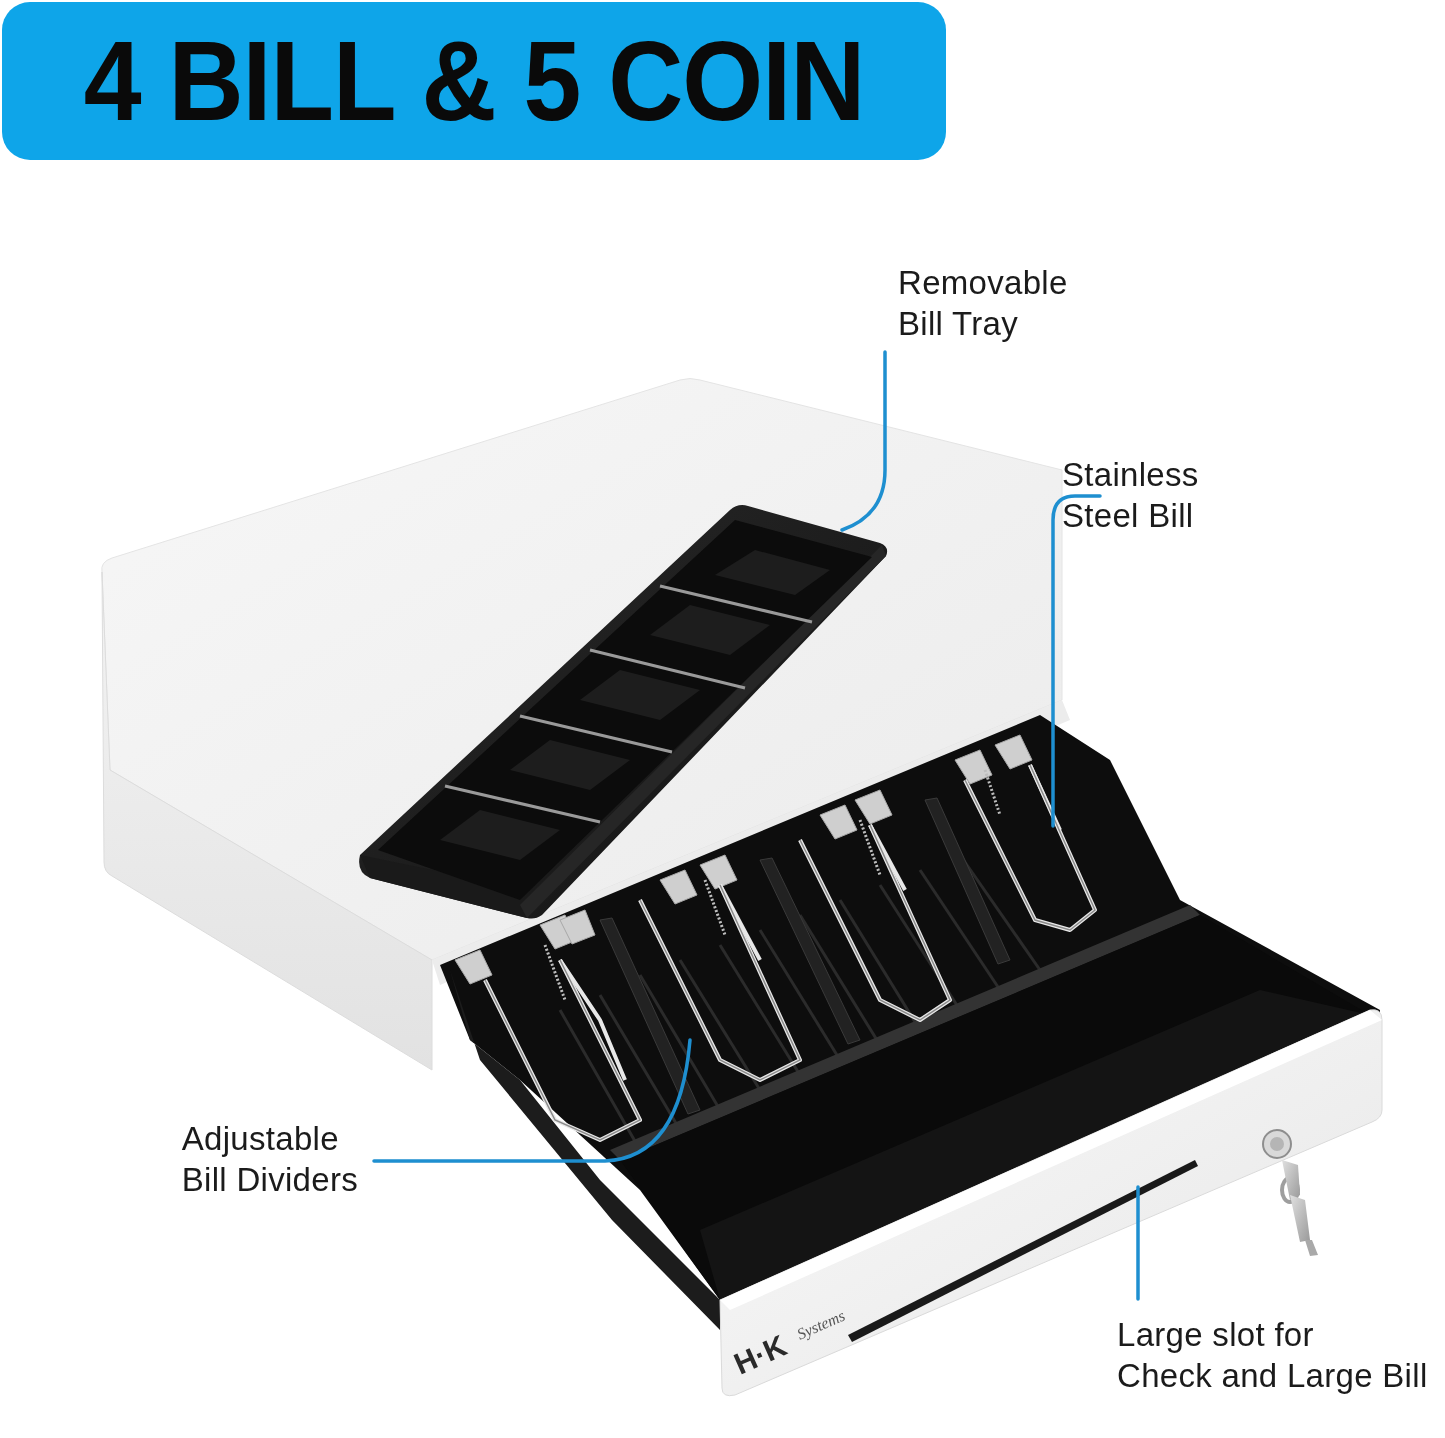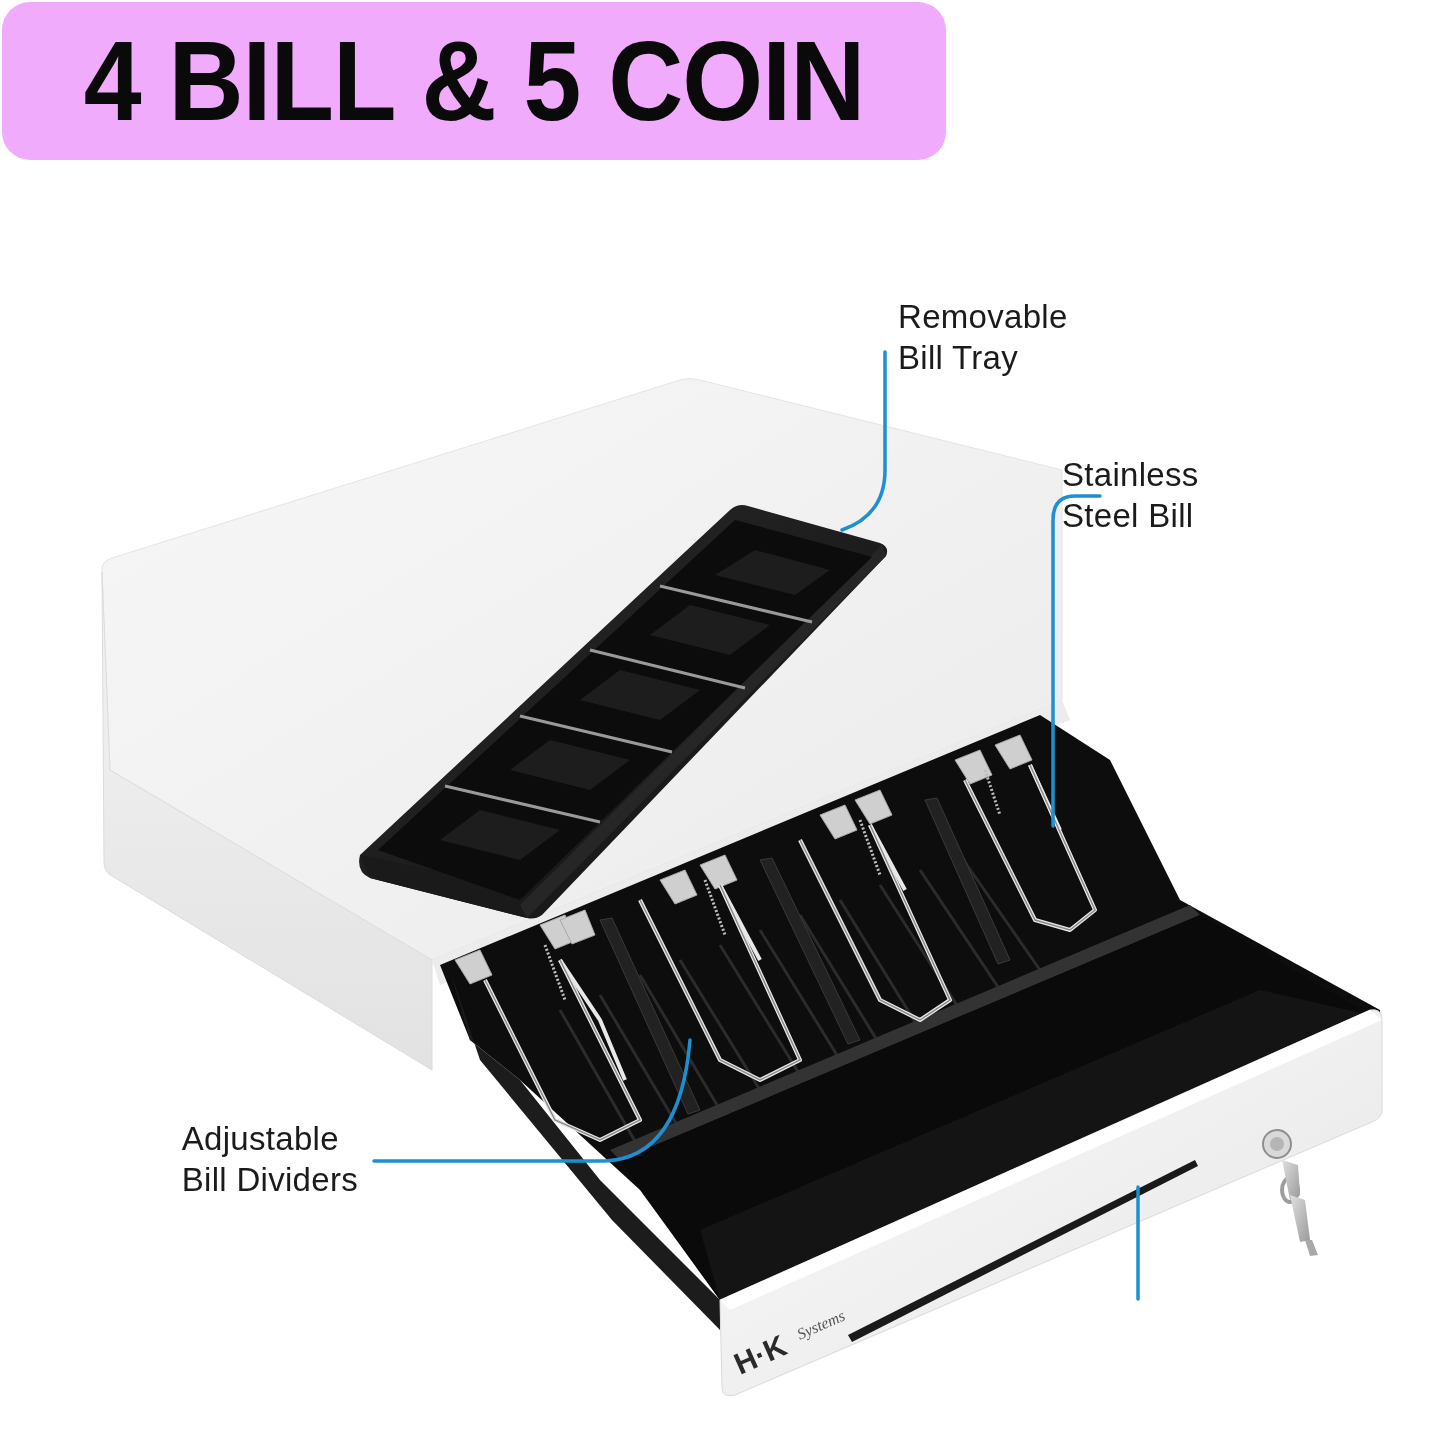--- a/index.html
+++ b/index.html
@@ -1,19 +1,19 @@
 <!DOCTYPE html>
 <html><head>
 <meta charset="utf-8">
 <style>
   html, body { margin: 0; padding: 0; background: #ffffff; }
   body { width: 1445px; height: 1438px; position: relative; overflow: hidden;
          font-family: "Liberation Sans", "DejaVu Sans", sans-serif; }
   .banner { position: absolute; left: 2px; top: 2px; width: 944px; height: 158px;
-            background: #f0abfc; border-radius: 28px; }
+            background: #0ea5e9; border-radius: 28px; }
   .banner-title { position: absolute; left: 0; top: 0; width: 100%; height: 100%;
                   display: flex; align-items: center; justify-content: center;
                   font-family: "Liberation Sans", sans-serif; font-weight: 700;
                   font-size: 104px; letter-spacing: -1px; color: #0a0a0a;
                   transform: scaleY(1.08); }
   .product { position: absolute; left: 0; top: 0; width: 1445px; height: 1438px; }
   .label { position: absolute; font-family: "Liberation Sans", "DejaVu Sans", sans-serif;
            font-weight: 400; font-size: 33px; line-height: 41px; color: #1b1b1b;
            letter-spacing: 0.3px; }
   .label span { display: block; white-space: nowrap; }
@@ -182,29 +182,31 @@
     <path d="M885 352 L885 470 Q885 515 842 530"></path>
 
     <path d="M1100 496 L1075 496 Q1053 496 1053 520 L1053 826"></path>
 
     <path d="M374 1161 L605 1161 Q680 1158 690 1040"></path>
 
     <path d="M1138 1187 L1138 1299"></path>
   </g>
 </svg>
 
-<div class="label" style="left:898px; top:296px;">
+<div class="label" style="left:898px; top:262px;">
   <span>Removable</span>
   <span>Bill Tray</span>
 </div>
 
 <div class="label" style="left:1062px; top:454px;">
   <span>Stainless</span>
   <span>Steel Bill</span>
 </div>
 
 <div class="label right-align" style="right:1087px; top:1118px;">
   <span>Adjustable</span>
   <span>Bill Dividers</span>
 </div>
 
 <div class="label" style="left:1117px; top:1314px;">
+  <span>Large slot for</span>
+  <span>Check and Large Bill</span>
 </div>
 
 </body></html>

